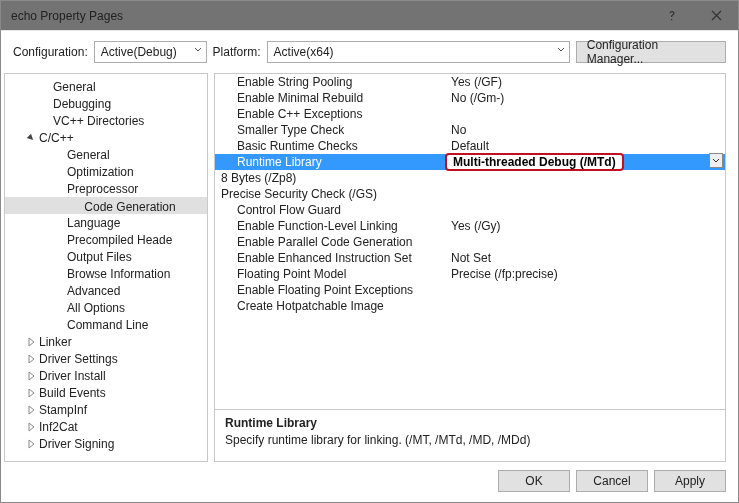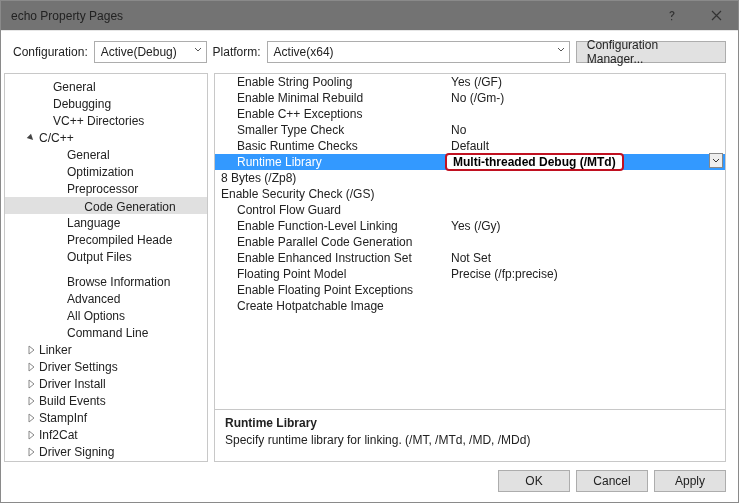--- a/index.html
+++ b/index.html
@@ -121,21 +121,21 @@
           <span>Language</span>
         </div>
         <div class="node" style="padding-left: 48px;">
           <span class="twisty"></span>
           <span>Precompiled Heade</span>
         </div>
         <div class="node" style="padding-left: 48px;">
           <span class="twisty"></span>
           <span>Output Files</span>
         </div>
-        <div class="node" style="padding-left: 48px; margin-top: 8px;">
+        <div class="node" style="padding-left: 48px;">
           <span class="twisty"></span>
           <span>Browse Information</span>
         </div>
         <div class="node" style="padding-left: 48px;">
           <span class="twisty"></span>
           <span>Advanced</span>
         </div>
         <div class="node" style="padding-left: 48px;">
           <span class="twisty"></span>
           <span>All Options</span>
@@ -230,21 +230,21 @@
           <div class="cell-r"><span class="valbox">Multi-threaded Debug (/MTd)</span><span class="dd">
               <svg width="8" height="8" viewBox="0 0 8 8">
                 <path d="M1 2 L4 5 L7 2" stroke="#333" fill="none" stroke-width="1"></path>
               </svg>
             </span></div>
         </div>
         <div class="row">
           <div class="cell-r"><span class="valbox">8 Bytes (/Zp8)</span></div>
         </div>
         <div class="row">
-          <div class="cell-r"><span class="valbox">Enable Security Check (/GS)</span></div>
+          <div class="cell-r"><span class="valbox">Precise Security Check (/GS)</span></div>
         </div>
         <div class="row">
           <div class="cell-l">Control Flow Guard</div>
           <div class="cell-r"><span class="valbox"></span></div>
         </div>
         <div class="row">
           <div class="cell-l">Enable Function-Level Linking</div>
           <div class="cell-r"><span class="valbox">Yes (/Gy)</span></div>
         </div>
         <div class="row">

